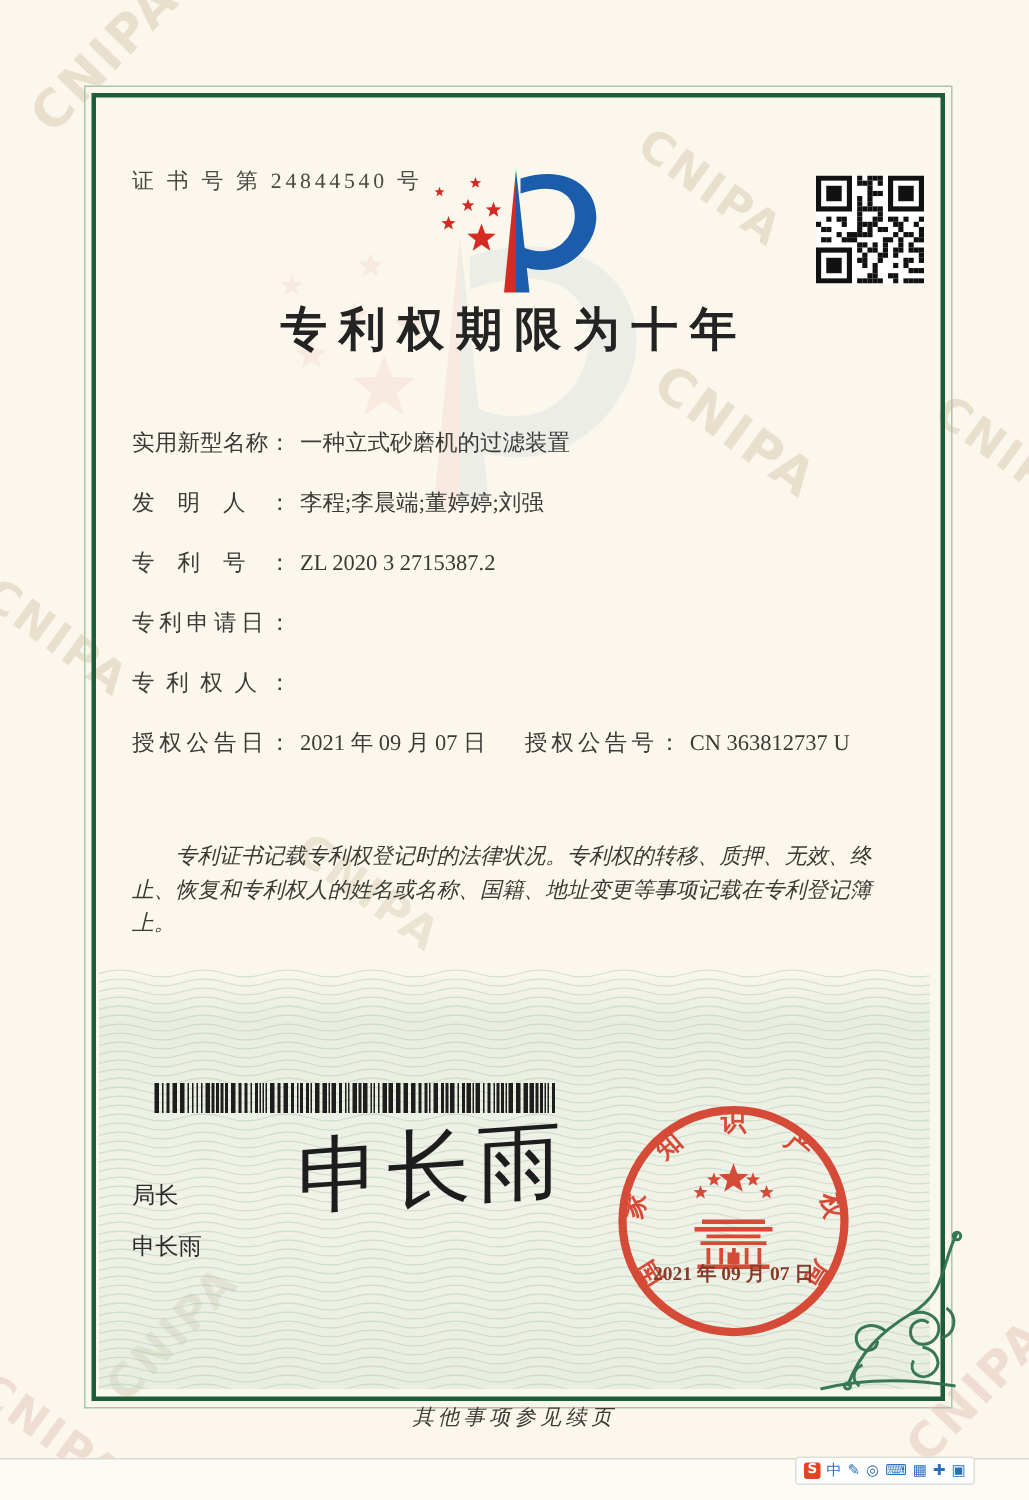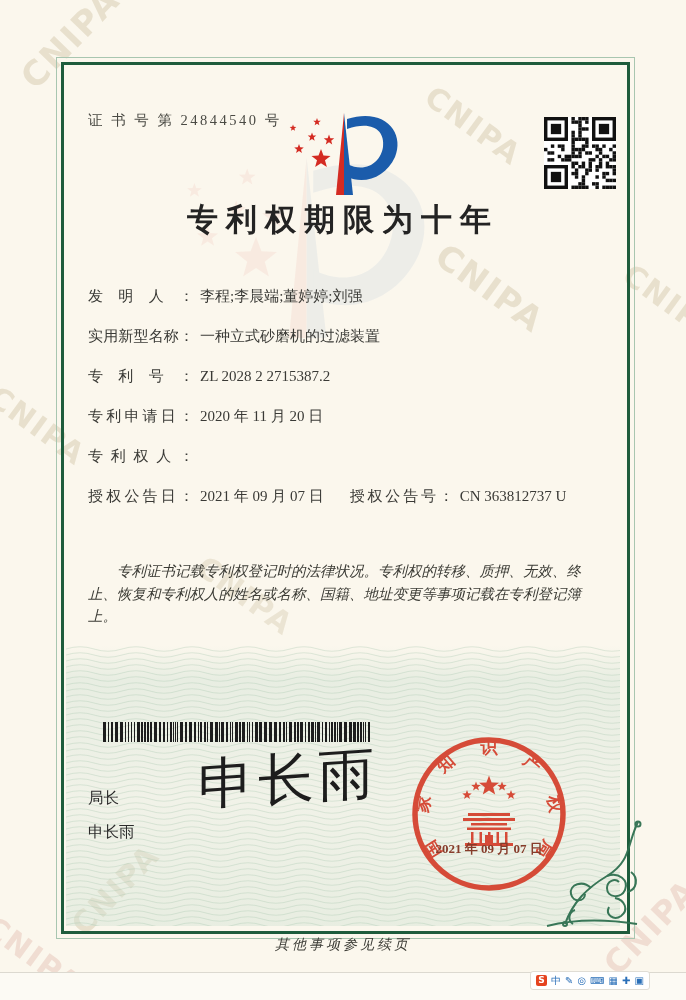--- a/index.html
+++ b/index.html
@@ -279,34 +279,33 @@
       <rect x="16" y="2" width="3" height="3" fill="#111"></rect>
       <rect x="0" y="14" width="7" height="7" fill="#111"></rect>
       <rect x="1" y="15" width="5" height="5" fill="#fff"></rect>
       <rect x="2" y="16" width="3" height="3" fill="#111"></rect>
     </svg>
 
   <div class="title">专利权期限为十年</div>
 
   <div class="fields">
     <div class="frow">
+      <span class="flabel">实用新型名称：</span>
+      <span class="fvalue">一种立式砂磨机的过滤装置</span>
+    </div>
+    <div class="frow">
       <span class="flabel">发明人：</span>
       <span class="fvalue">李程;李晨端;董婷婷;刘强</span>
     </div>
     <div class="frow">
-      <span class="flabel">实用新型名称：</span>
-      <span class="fvalue">一种立式砂磨机的过滤装置</span>
-    </div>
-    <div class="frow">
       <span class="flabel">专利号：</span>
-      <span class="fvalue">ZL 2028 2 2715387.2</span>
+      <span class="fvalue">ZL 2020 3 2715387.2</span>
     </div>
     <div class="frow">
       <span class="flabel">专利申请日：</span>
-      <span class="fvalue">2020 年 11 月 20 日</span>
     </div>
     <div class="frow">
       <span class="flabel">专利权人：</span>
     </div>
     <div class="frow grant">
       <span class="flabel">授权公告日：</span>
       <span class="fvalue">2021 年 09 月 07 日</span>
       <span class="glabel2">授权公告号：</span>
       <span class="fvalue">CN 363812737 U</span>
     </div>

